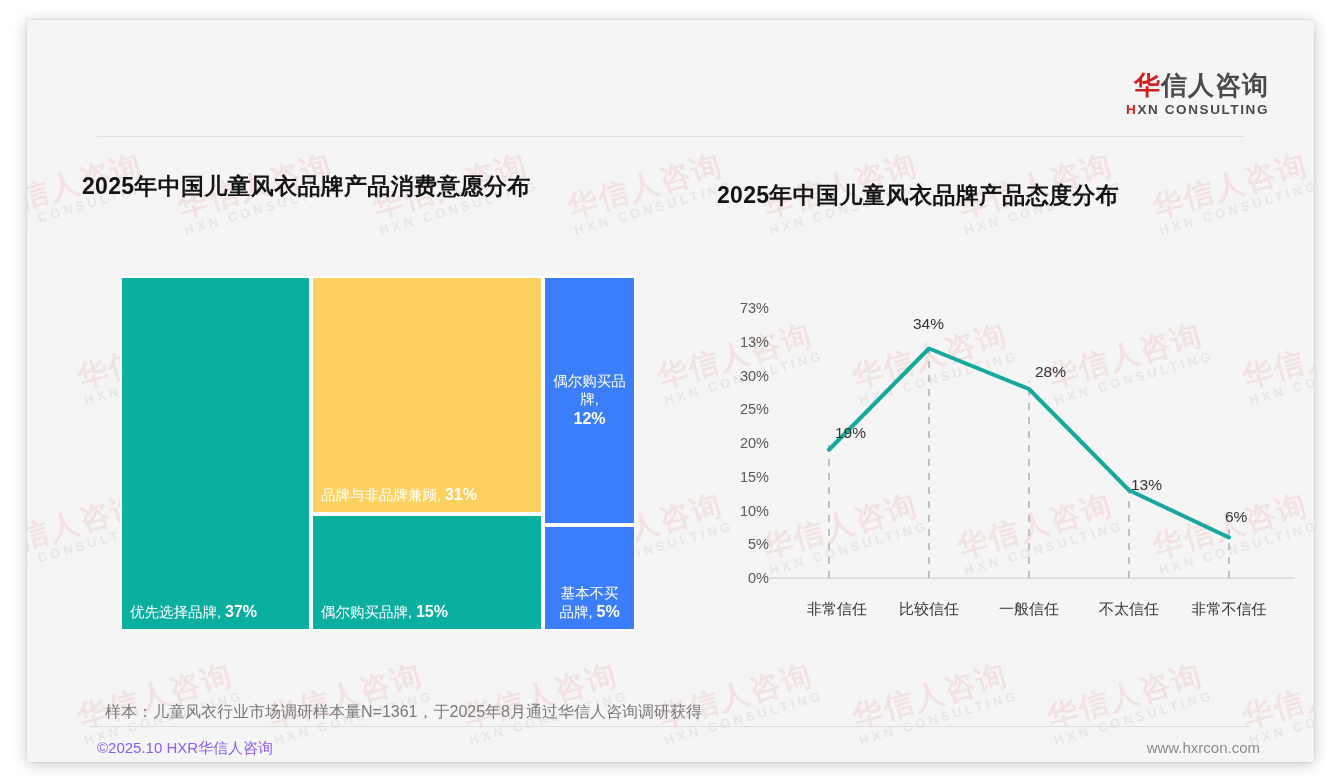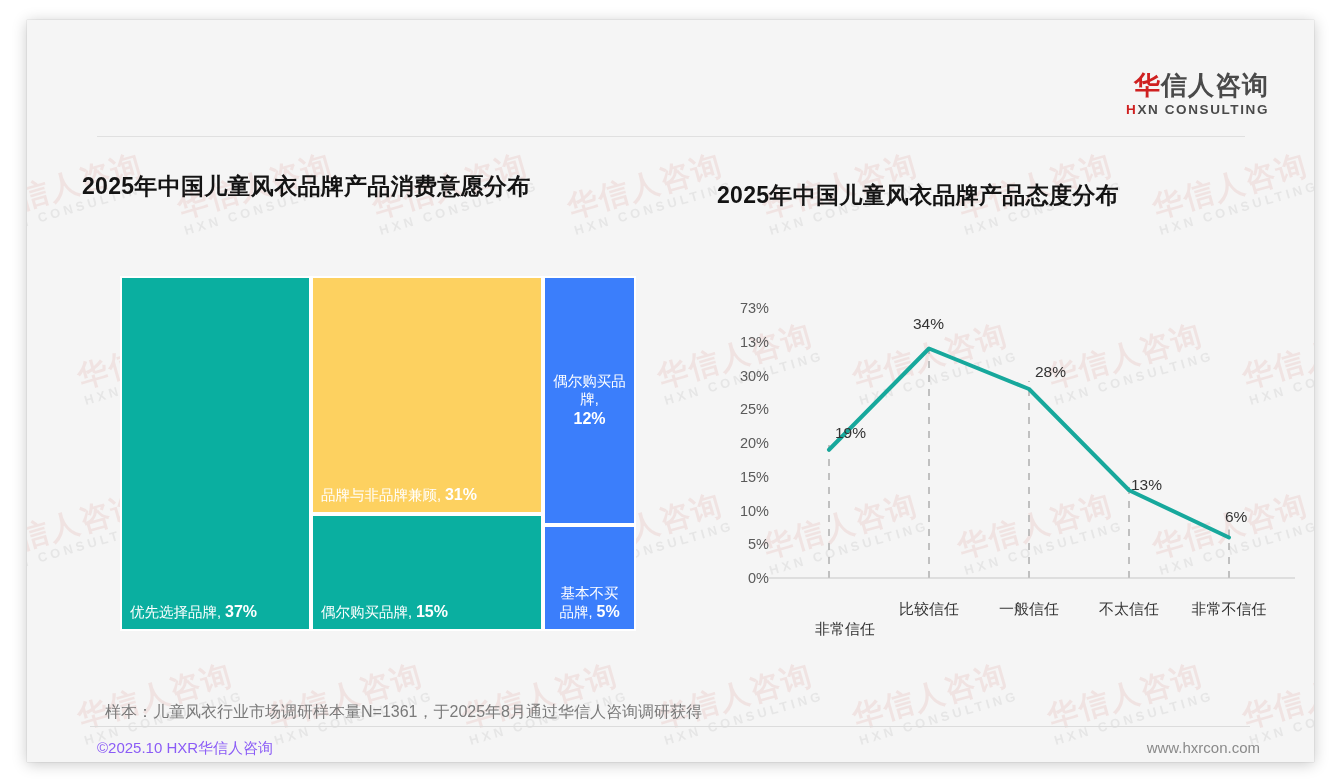--- a/index.html
+++ b/index.html
@@ -207,21 +207,21 @@
           </svg>
           <div class="lc-ylabel" style="top: 298px; left: 6px;">0%</div>
           <div class="lc-ylabel" style="top: 264.25px; left: 6px;">5%</div>
           <div class="lc-ylabel" style="top: 230.5px; left: 6px;">10%</div>
           <div class="lc-ylabel" style="top: 196.75px; left: 6px;">15%</div>
           <div class="lc-ylabel" style="top: 163px; left: 6px;">20%</div>
           <div class="lc-ylabel" style="top: 129.25px; left: 6px;">25%</div>
           <div class="lc-ylabel" style="top: 95.5px; left: 6px;">30%</div>
           <div class="lc-ylabel" style="top: 61.75px; left: 6px;">13%</div>
           <div class="lc-ylabel" style="top: 28px; left: 6px;">73%</div>
-          <div class="lc-xlabel" style="left: 128px; top: 320px; margin-top: 20px;">非常信任</div>
+          <div class="lc-xlabel" style="left: 120px; top: 320px;">非常信任</div>
           <div class="lc-xlabel" style="left: 212px; top: 320px;">比较信任</div>
           <div class="lc-xlabel" style="left: 312px; top: 320px;">一般信任</div>
           <div class="lc-xlabel" style="left: 412px; top: 320px;">不太信任</div>
           <div class="lc-xlabel" style="left: 512px; top: 320px;">非常不信任</div>
           <div class="lc-datalabel" style="left: 118px; top: 143.75px;">19%</div>
           <div class="lc-datalabel" style="left: 196px; top: 34.5px;">34%</div>
           <div class="lc-datalabel" style="left: 318px; top: 83px;">28%</div>
           <div class="lc-datalabel" style="left: 414px; top: 177px; margin-top: 19px;">13%</div>
           <div class="lc-datalabel" style="left: 508px; top: 227.5px;">6%</div>
         </div>

